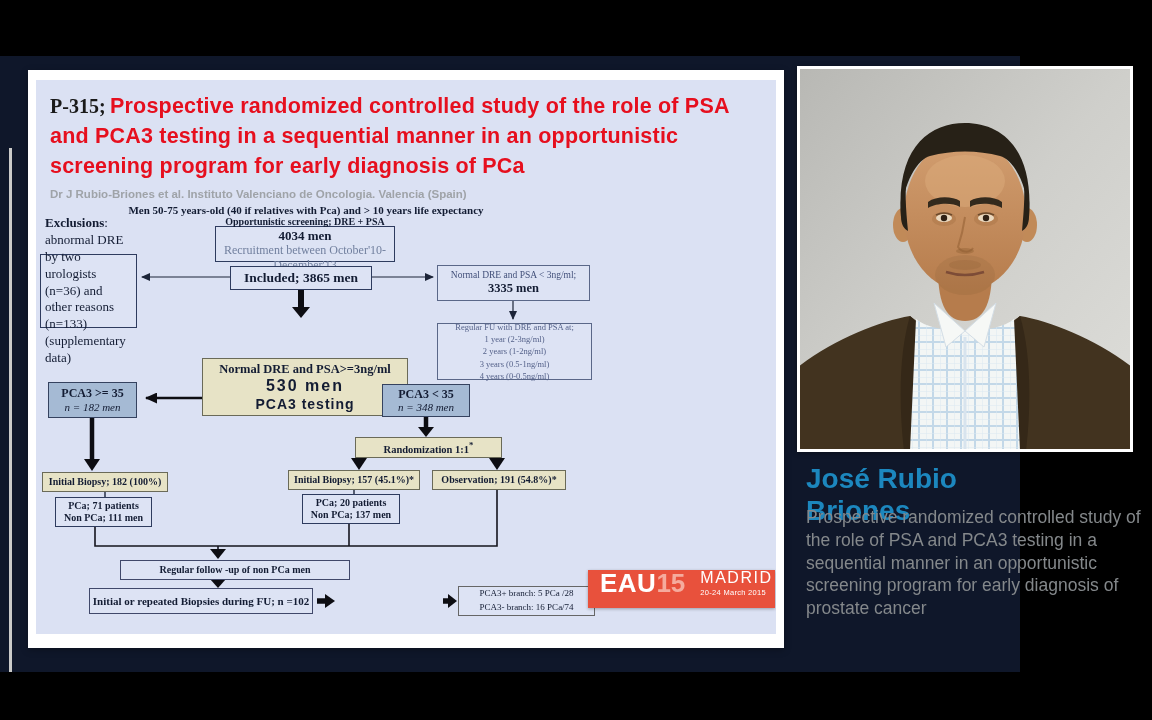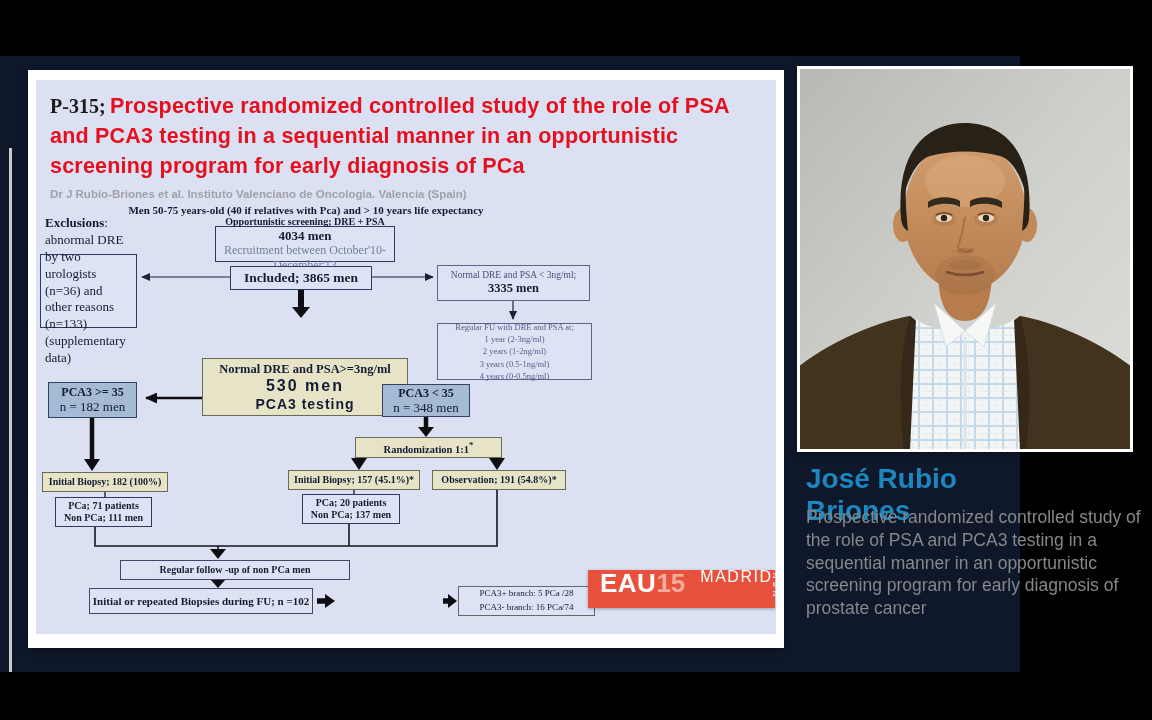--- a/index.html
+++ b/index.html
@@ -42,39 +42,39 @@
   #box-normalpsa .l2{font-weight:bold;font-size:12.5px;}
   #box-pca3group{left:166px;top:238px;width:206px;height:58px;border-width:1.5px;margin-top:40px;}
   #box-pca3group .l1{font-weight:bold;font-size:12.5px;}
   #box-pca3group .l2{font-family:"Liberation Sans",sans-serif;font-weight:bold;font-size:16px;letter-spacing:2px;}
   #box-pca3group .l3{font-family:"Liberation Sans",sans-serif;font-weight:bold;font-size:14px;letter-spacing:1px;}
   #box-regularfu{left:401px;top:243px;width:155px;height:57px;border-color:#5a6788;
     font-size:8.5px;color:#55628a;line-height:1.42;}
   #box-pca3high{left:12px;top:302px;width:89px;height:36px;border-width:1.5px;}
   #box-pca3low{left:346px;top:304px;width:88px;height:33px;border-width:1.5px;}
   .pca3 .l1{font-weight:bold;font-size:12px;}
-  .pca3 .l2{font-size:13px;}
+  .pca3 .l2{font-size:11px;font-style:italic;}
   #box-random{left:319px;top:357px;width:147px;height:21px;font-weight:bold;font-size:10.5px;text-align:center;}
   #box-biopsy100{left:6px;top:392px;width:126px;height:20px;font-weight:bold;font-size:10px;}
   #box-biopsy45{left:252px;top:390px;width:132px;height:20px;font-weight:bold;font-size:10px;}
   #box-observation{left:396px;top:390px;width:134px;height:20px;font-weight:bold;font-size:10px;}
   #box-leftout{left:19px;top:417px;width:97px;height:30px;font-weight:bold;font-size:10px;}
   #box-midout{left:266px;top:414px;width:98px;height:30px;font-weight:bold;font-size:10px;}
   #box-regfollow{left:84px;top:480px;width:230px;height:20px;font-weight:bold;font-size:10px;border-color:#40486a;}
   #box-fubiopsy{left:53px;top:508px;width:224px;height:26px;font-weight:bold;font-size:11px;border-color:#40486a;}
   #box-fuout{left:301px;top:503px;width:103px;height:35px;font-weight:bold;font-size:10px;border-color:#40486a;}
   #box-branch{left:422px;top:506px;width:137px;height:30px;font-weight:normal;font-size:9px;line-height:1.55;border-color:#666;}
 
   .eau-logo{position:absolute;left:552px;top:490px;width:187px;height:38px;background:#e8513c;
     display:flex;align-items:center;padding:0 8px 12px 12px;box-sizing:border-box;
     box-shadow:0 1px 3px rgba(0,0,0,.3);z-index:5;}
   .eau-org{color:#fff;font-weight:bold;font-size:26px;letter-spacing:.5px;}
   .eau-year{color:#f5ab9d;font-weight:bold;font-size:26px;}
   .eau-div{width:2px;height:24px;background:#f2978a;margin:0 8px 0 7px;}
-  .eau-right{display:flex;color:#fff;}
+  .eau-right{display:flex;flex-direction:column;color:#fff;}
   .eau-city{font-size:16px;letter-spacing:1.5px;line-height:1;}
   .eau-dates{font-size:7.5px;margin-top:2px;letter-spacing:.3px;}
 
   
   .photo-card{position:absolute;left:797px;top:10px;width:336px;height:386px;background:#fff;
     box-shadow:0 1px 5px rgba(0,0,0,.35);padding:3px;box-sizing:border-box;}
   .photo-card svg{display:block;width:330px;height:380px;}
   .spk-name{position:absolute;left:806px;top:407px;font-weight:bold;font-size:28px;color:#1c87be;}
   .spk-desc{position:absolute;left:806px;top:450px;width:338px;font-size:17.5px;line-height:1.3;color:#84888b;}
 </style>

